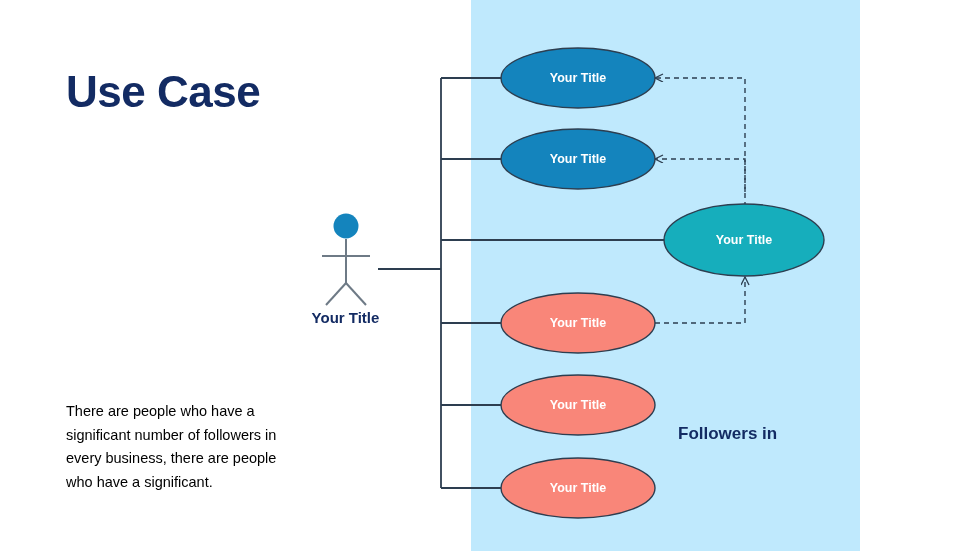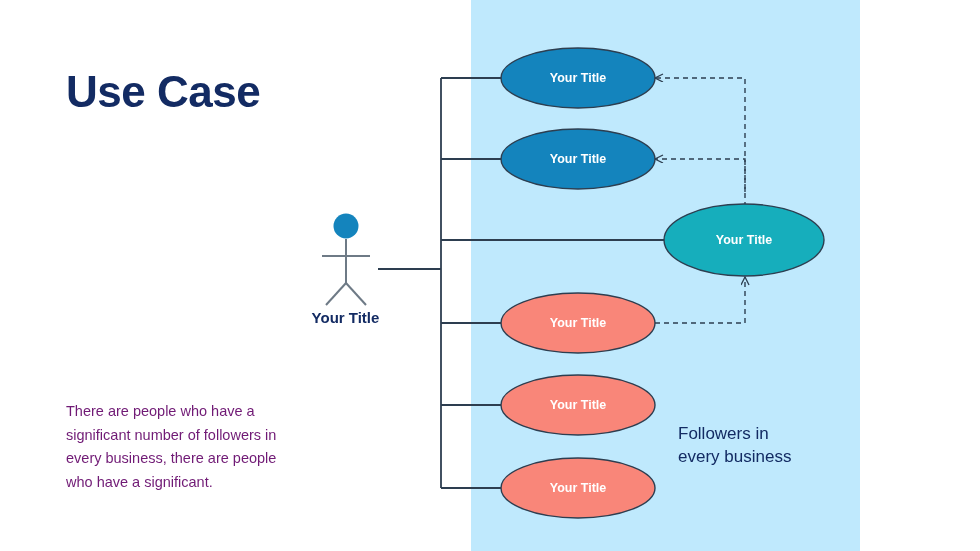--- a/index.html
+++ b/index.html
@@ -39,29 +39,29 @@
   #title .line2 {
     display: block;
   }
   #body-text {
     position: absolute;
     left: 66px;
     top: 400px;
     width: 232px;
     font-size: 14.5px;
     line-height: 1.63;
-    color: #701a75;
+    color: #000000;
   }
   #side-note {
     position: absolute;
     left: 678px;
     top: 423px;
     width: 180px;
     font-size: 17px;
-    font-weight: normal;
+    font-weight: bold;
     line-height: 1.33;
     color: #132b63;
   }
   #actor-label {
     position: absolute;
     left: 288px;
     top: 309px;
     width: 115px;
     text-align: center;
     font-size: 15px;
@@ -92,21 +92,20 @@
   <div id="blue-panel"></div>
 
   <div id="title">
     <span>Use Case</span>
   </div>
 
   <div id="body-text">There are people who have a significant number of followers in every business, there are people who have a significant.</div>
 
   <div id="side-note">
     <span>Followers in</span><br>
-    <span>every business</span>
   </div>
 
   <svg class="layer" viewBox="0 0 980 551">
     <defs>
       <marker id="arrow-open" markerWidth="10" markerHeight="10" refX="9" refY="4" orient="auto" markerUnits="userSpaceOnUse">
         <path d="M1,0 L9,4 L1,8" fill="none" stroke="#2d3e50" stroke-width="1.3"></path>
       </marker>
     </defs>
 
     <g>

